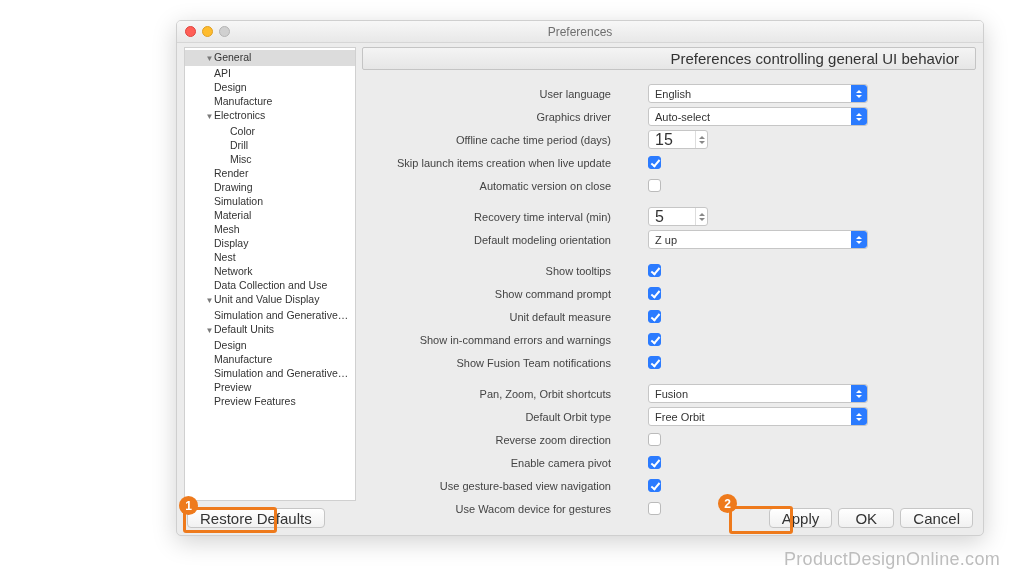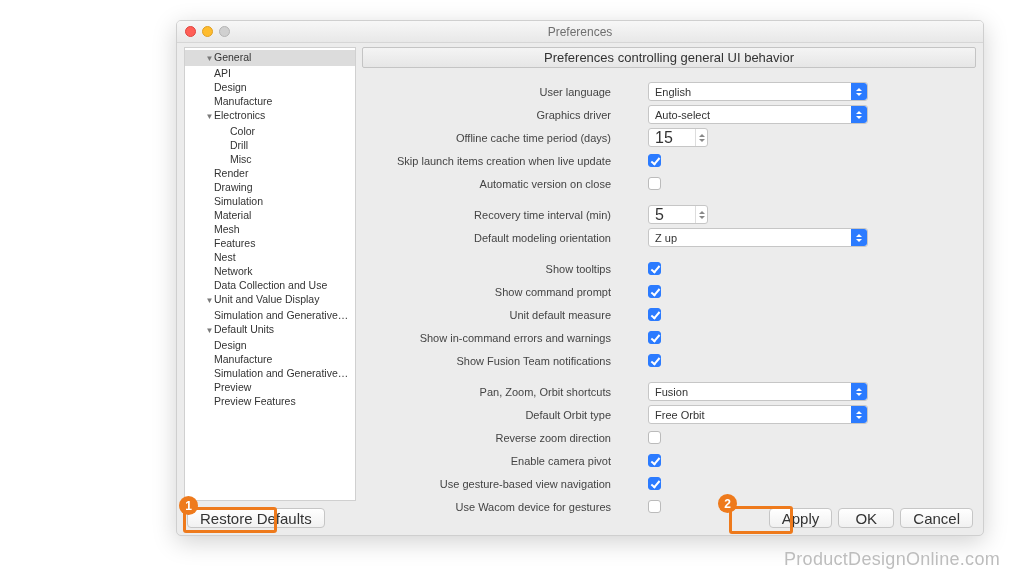--- a/index.html
+++ b/index.html
@@ -82,22 +82,22 @@
   }
   .main {
     flex: 1;
     display: flex;
     flex-direction: column;
     gap: 4px;
   }
   .section-header {
     border: 1px solid #c4c4c4;
     background: linear-gradient(#f4f4f4, #e6e6e6);
-    text-align: center;
-    font-size: 13px;
+    text-align: right;
+    font-size: 15px;
     padding: 2px 16px;
     border-radius: 2px;
   }
   .form-area {
     flex: 1;
     padding: 10px 10px 4px 10px;
   }
   .form-row {
     display: flex;
     align-items: center;
@@ -252,21 +252,21 @@
         <div class="tree-item tree-1"><span class="tree-disclosure"></span><span>Manufacture</span></div>
         <div class="tree-item tree-1"><span class="tree-disclosure">▼</span><span>Electronics</span></div>
         <div class="tree-item tree-2"><span class="tree-disclosure"></span><span>Color</span></div>
         <div class="tree-item tree-2"><span class="tree-disclosure"></span><span>Drill</span></div>
         <div class="tree-item tree-2"><span class="tree-disclosure"></span><span>Misc</span></div>
         <div class="tree-item tree-1"><span class="tree-disclosure"></span><span>Render</span></div>
         <div class="tree-item tree-1"><span class="tree-disclosure"></span><span>Drawing</span></div>
         <div class="tree-item tree-1"><span class="tree-disclosure"></span><span>Simulation</span></div>
         <div class="tree-item tree-0"><span class="tree-disclosure"></span><span>Material</span></div>
         <div class="tree-item tree-0"><span class="tree-disclosure"></span><span>Mesh</span></div>
-        <div class="tree-item tree-0"><span class="tree-disclosure"></span><span>Features</span></div>
+        <div class="tree-item tree-0"><span class="tree-disclosure"></span><span>Display</span></div>
         <div class="tree-item tree-0"><span class="tree-disclosure"></span><span>Nest</span></div>
         <div class="tree-item tree-0"><span class="tree-disclosure"></span><span>Network</span></div>
         <div class="tree-item tree-0"><span class="tree-disclosure"></span><span>Data Collection and Use</span></div>
         <div class="tree-item tree-0"><span class="tree-disclosure">▼</span><span>Unit and Value Display</span></div>
         <div class="tree-item tree-1"><span class="tree-disclosure"></span><span>Simulation and Generative Desi…</span></div>
         <div class="tree-item tree-0"><span class="tree-disclosure">▼</span><span>Default Units</span></div>
         <div class="tree-item tree-1"><span class="tree-disclosure"></span><span>Design</span></div>
         <div class="tree-item tree-1"><span class="tree-disclosure"></span><span>Manufacture</span></div>
         <div class="tree-item tree-1"><span class="tree-disclosure"></span><span>Simulation and Generative Desi…</span></div>
         <div class="tree-item tree-0"><span class="tree-disclosure"></span><span>Preview</span></div>

